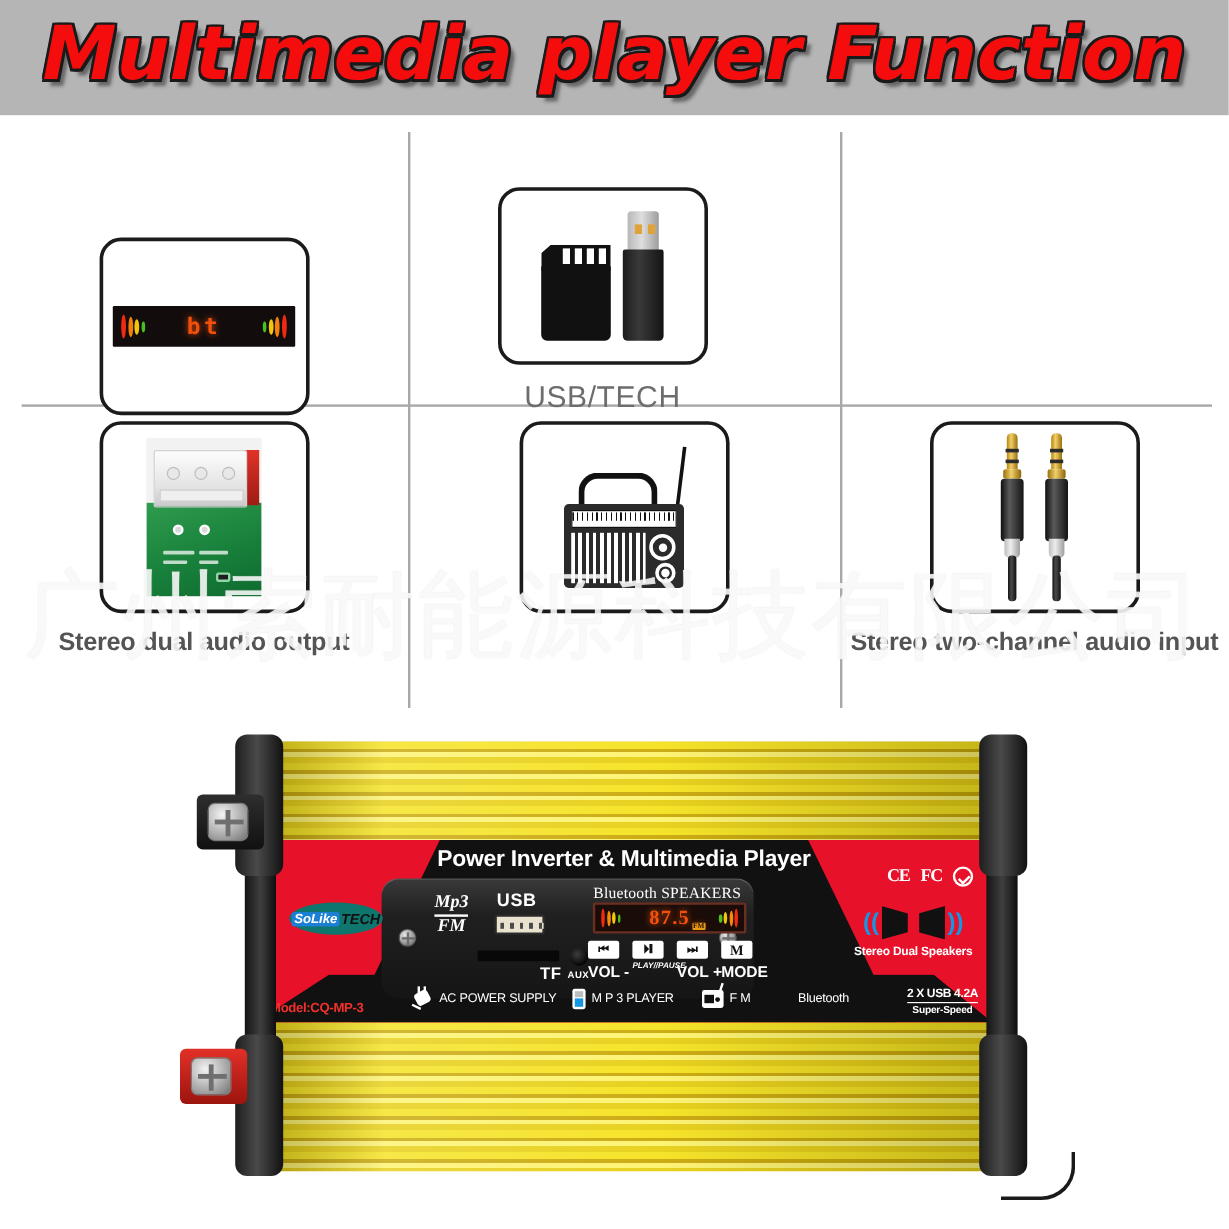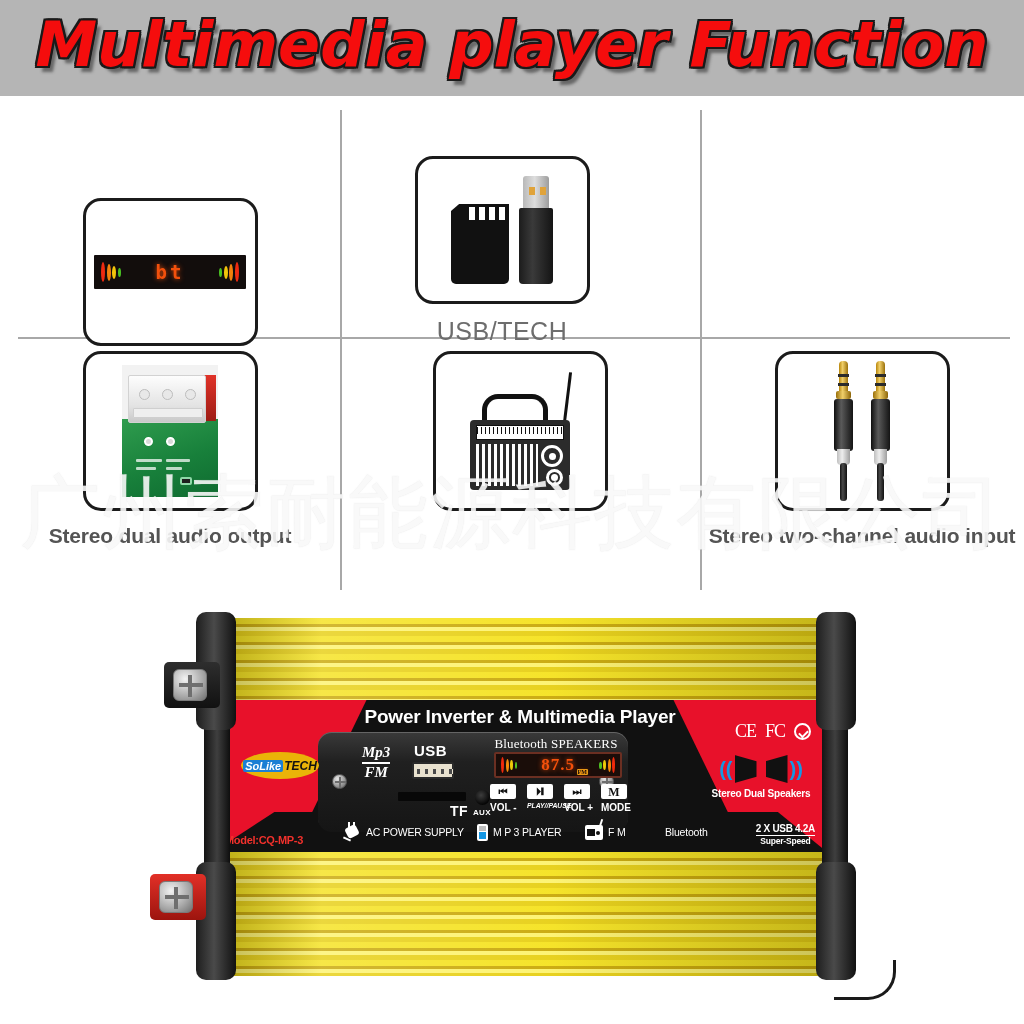--- a/index.html
+++ b/index.html
@@ -431,54 +431,54 @@
 
   .btn-row { position: absolute; left: 172px; top: 52px; display: flex; gap: 11px; }
   .ctrl { width: 26px; }
   .ctrl .key {
     width: 26px; height: 15px; background: #ffffff; border-radius: 2px;
     display: flex; align-items: center; justify-content: center;
     color: #111111; font-size: 10px; font-weight: bold; line-height: 1;
   }
   .ctrl .cap {
     margin-top: 3px; text-align: center; color: #ffffff;
-    font-size: 10px; font-weight: bold; white-space: nowrap;
+    font-size: 13px; font-weight: bold; white-space: nowrap;
   }
   .ctrl .cap.italic { font-style: italic; font-size: 6.8px; }
   .ctrl .key.mode { font-family: "Liberation Serif", serif; font-size: 12px; }
 
   .model-no {
     position: absolute; left: 12px; bottom: 6px;
     font-size: 11px; font-weight: bold; color: #f3312c;
     letter-spacing: -0.3px; z-index: 5;
   }
 
   .logo-pill {
     position: absolute; left: 28px; top: 52px;
     width: 78px; height: 27px; border-radius: 50%;
-    background: #eab308;
+    background: #0f766e;
     display: flex; align-items: center; justify-content: center;
     z-index: 5;
   }
   .logo-pill .a {
     font-size: 11px; font-weight: bold; color: #ffffff;
     background: #1b7fd4; padding: 0 2px; border-radius: 2px; font-style: italic;
   }
   .logo-pill .b {
     font-size: 12px; font-weight: bold; font-style: italic; color: #111111;
     margin-left: 1px;
   }
 
   .certs {
     position: absolute; right: 16px; top: 22px;
     display: flex; align-items: center; gap: 9px; z-index: 5;
   }
   .cert-ce, .cert-fc {
     font-family: "Liberation Serif", serif;
-    font-size: 18px; font-weight: normal; color: #ffffff; line-height: 1;
+    font-size: 15px; font-weight: bold; color: #ffffff; line-height: 1;
     letter-spacing: -1px;
   }
   .cert-circle {
     width: 17px; height: 17px; border-radius: 50%;
     border: 2px solid #ffffff; position: relative;
   }
   .cert-circle::after {
     content: ""; position: absolute; left: 3px; top: 5px;
     width: 7px; height: 4px; border-left: 2px solid #fff; border-bottom: 2px solid #fff;
     transform: rotate(-45deg);

